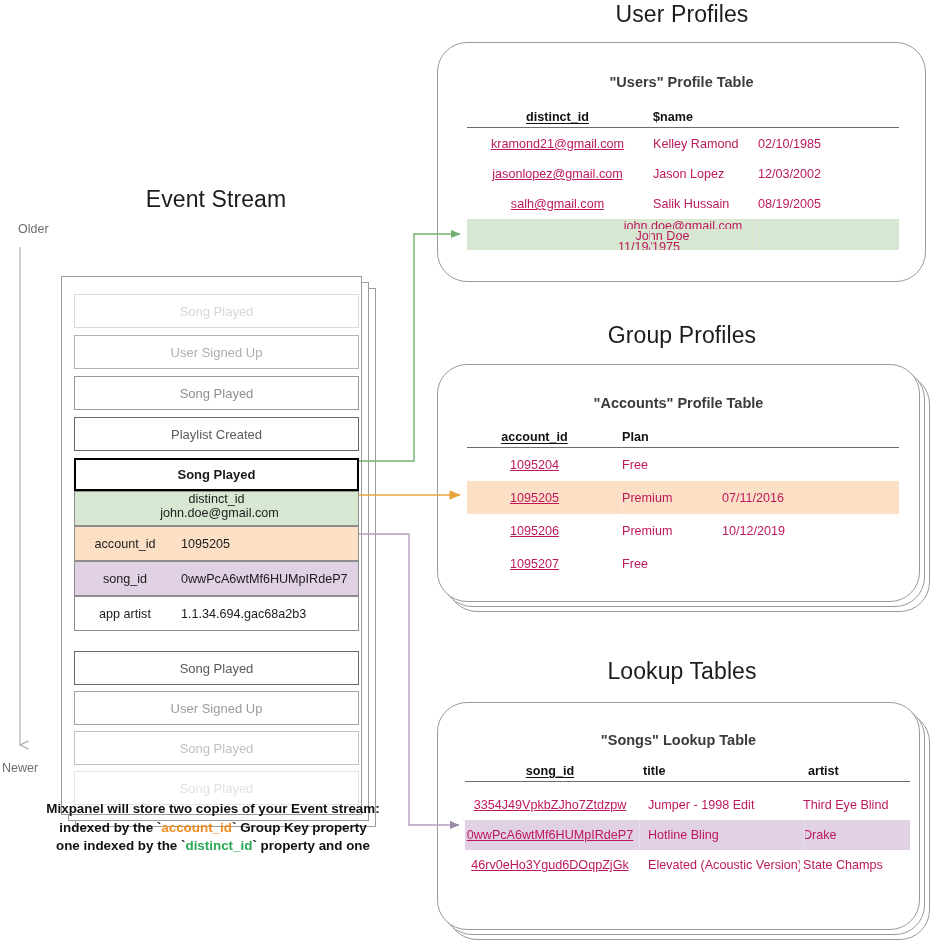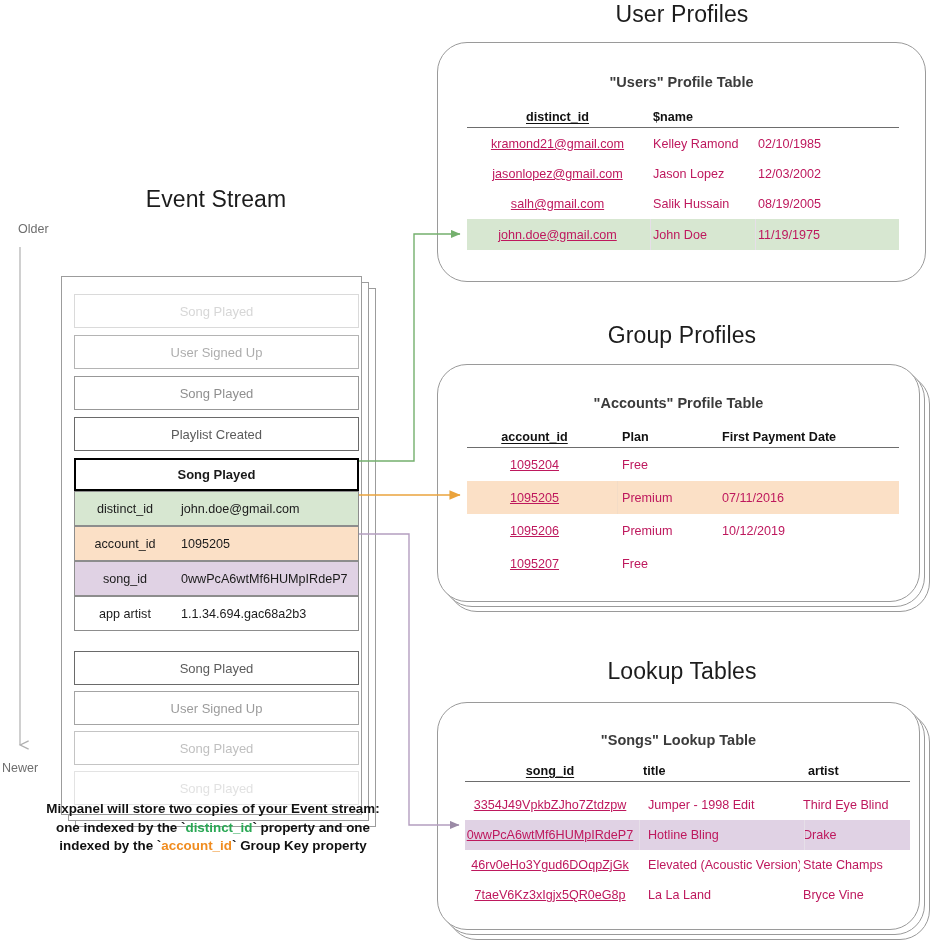--- a/index.html
+++ b/index.html
@@ -84,21 +84,21 @@
     align-items: flex-end;
     height: 100%;
     padding-bottom: 4px;
   }
   .hcell.ul span { text-decoration: underline; text-underline-offset: 2px; }
   .cell.key { text-align: center; }
   .cell.key span {
     text-decoration: underline;
     text-underline-offset: 1px;
   }
-  .hl-green { background: #d7e7d1; }
+  .hl-green { background: #d7e7d1; flex-direction: column; }
   .hl-orange { background: #fbe0c6; }
   .hl-purple { background: #e0d2e4; }
 
   .vdiv {
     position: absolute;
     top: 0; bottom: 0;
     width: 0;
     border-left: 1px solid #e6dfe8;
   }
 
@@ -231,24 +231,24 @@
     <span>Song Played</span>
   </div>
   <div class="ev" style="left:74px; top:723px; width:285px; height:34px; opacity:0.16;">
     <span>Song Played</span>
   </div>
 </div>
 
 <div id="stream-caption" style="left:38px; top:800px; width:350px;">
   <div>Mixpanel will store two copies of your Event stream:</div>
   <div>
+    <span>indexed by the `</span><span class="tok-orange">account_id</span><span>` Group Key property</span>
+  </div>
+  <div>
     <span>one indexed by the `</span><span class="tok-green">distinct_id</span><span>` property and one</span>
-  </div>
-  <div>
-    <span>indexed by the `</span><span class="tok-orange">account_id</span><span>` Group Key property</span>
   </div>
 </div>
 
 <div class="card" style="left:437px; top:42px; width:489px; height:240px;"></div>
 <div class="card-title" style="left:437px; top:74px; width:489px;">"Users" Profile Table</div>
 
 <div class="ptable" style="left:467px; top:100px; width:432px;">
   <div class="hrow">
     <div class="hcell ul" style="position:absolute; left:0; width:181px; justify-content:center;">
       <span>distinct_id</span>
@@ -289,23 +289,20 @@
 <div class="card-title" style="left:437px; top:395px; width:483px;">"Accounts" Profile Table</div>
 
 <div class="ptable" style="left:467px; top:420px; width:432px;">
   <div class="hrow">
     <div class="hcell ul" style="position:absolute; left:0; width:135px; justify-content:center;">
       <span>account_id</span>
     </div>
     <div class="hcell" style="position:absolute; left:155px; width:110px;">
       <span>Plan</span>
     </div>
-    <div class="hcell" style="position:absolute; left:255px; width:176px;">
-      <span>First Payment Date</span>
-    </div>
     <div class="hrule" style="bottom:0;"></div>
   </div>
 
   <div class="row" style="height:33px;">
     <div class="cell key" style="width:135px;"><span>1095204</span></div>
     <div class="cell" style="width:100px; padding-left:20px;">Free</div>
     <div class="cell" style="width:176px; padding-left:20px;"></div>
   </div>
   <div class="row hl-orange" style="height:33px; position:relative;">
     <div class="vdiv" style="left:150px; border-color:#f3dcc6;"></div>
@@ -353,25 +350,20 @@
     <div class="vdiv" style="left:174px;"></div>
     <div class="vdiv" style="left:339px;"></div>
     <div class="cell key" style="width:170px;"><span>0wwPcA6wtMf6HUMpIRdeP7</span></div>
     <div class="cell" style="width:165px; padding-left:13px;">Hotline Bling</div>
     <div class="cell" style="width:110px; padding-left:3px;">Drake</div>
   </div>
   <div class="row" style="height:30px;">
     <div class="cell key" style="width:170px;"><span>46rv0eHo3Ygud6DOqpZjGk</span></div>
     <div class="cell" style="width:165px; padding-left:13px;">Elevated (Acoustic Version)</div>
     <div class="cell" style="width:110px; padding-left:3px;">State Champs</div>
-  </div>
-  <div class="row" style="height:30px;">
-    <div class="cell key" style="width:170px;"><span>7taeV6Kz3xIgjx5QR0eG8p</span></div>
-    <div class="cell" style="width:165px; padding-left:13px;">La La Land</div>
-    <div class="cell" style="width:110px; padding-left:3px;">Bryce Vine</div>
   </div>
 </div>
 
 <svg class="overlay" viewBox="0 0 941 951">
   <defs>
     <marker id="ah-green" markerWidth="8" markerHeight="8" refX="6.6" refY="3" orient="auto">
       <path d="M0,0 L7,3 L0,6 z" fill="#74b06d"></path>
     </marker>
     <marker id="ah-orange" markerWidth="8" markerHeight="8" refX="6.6" refY="3" orient="auto">
       <path d="M0,0 L7,3 L0,6 z" fill="#eaa33c"></path>

